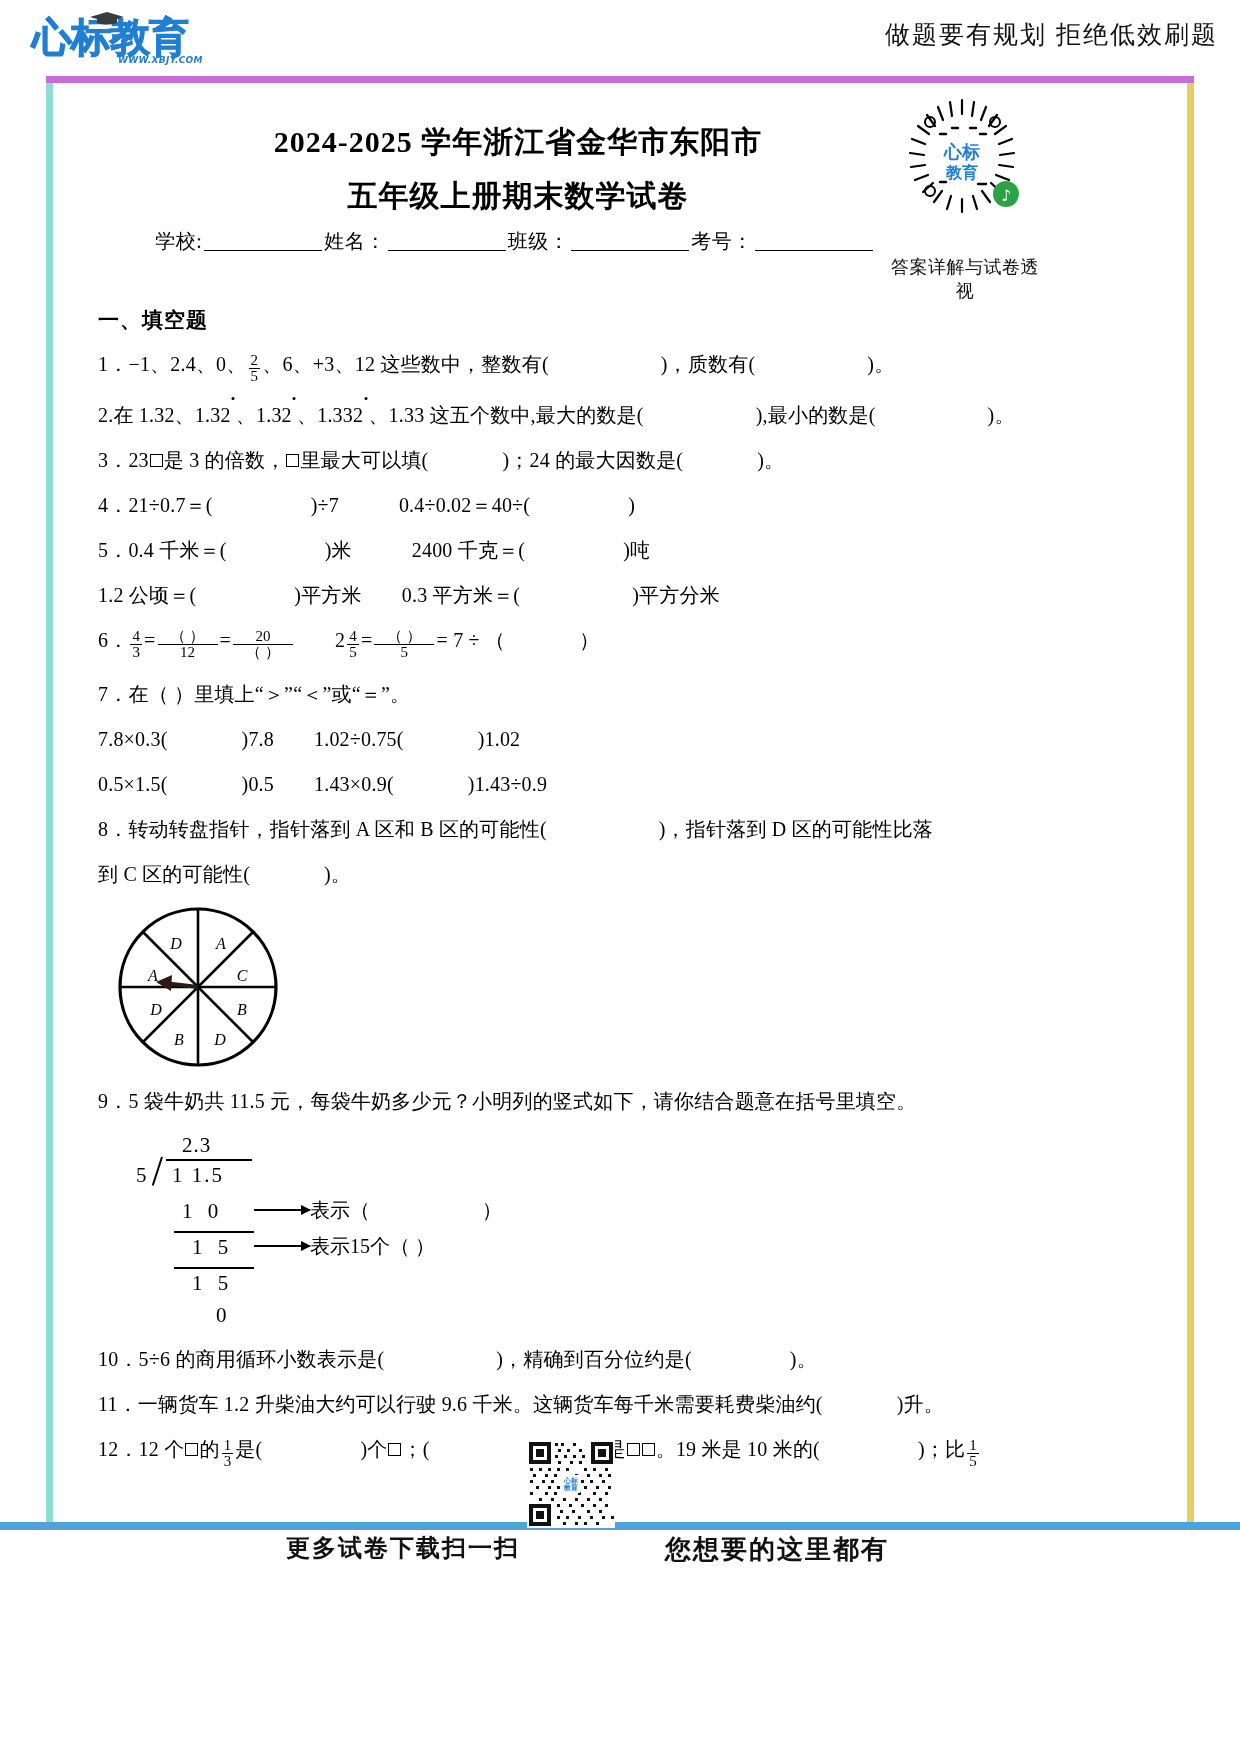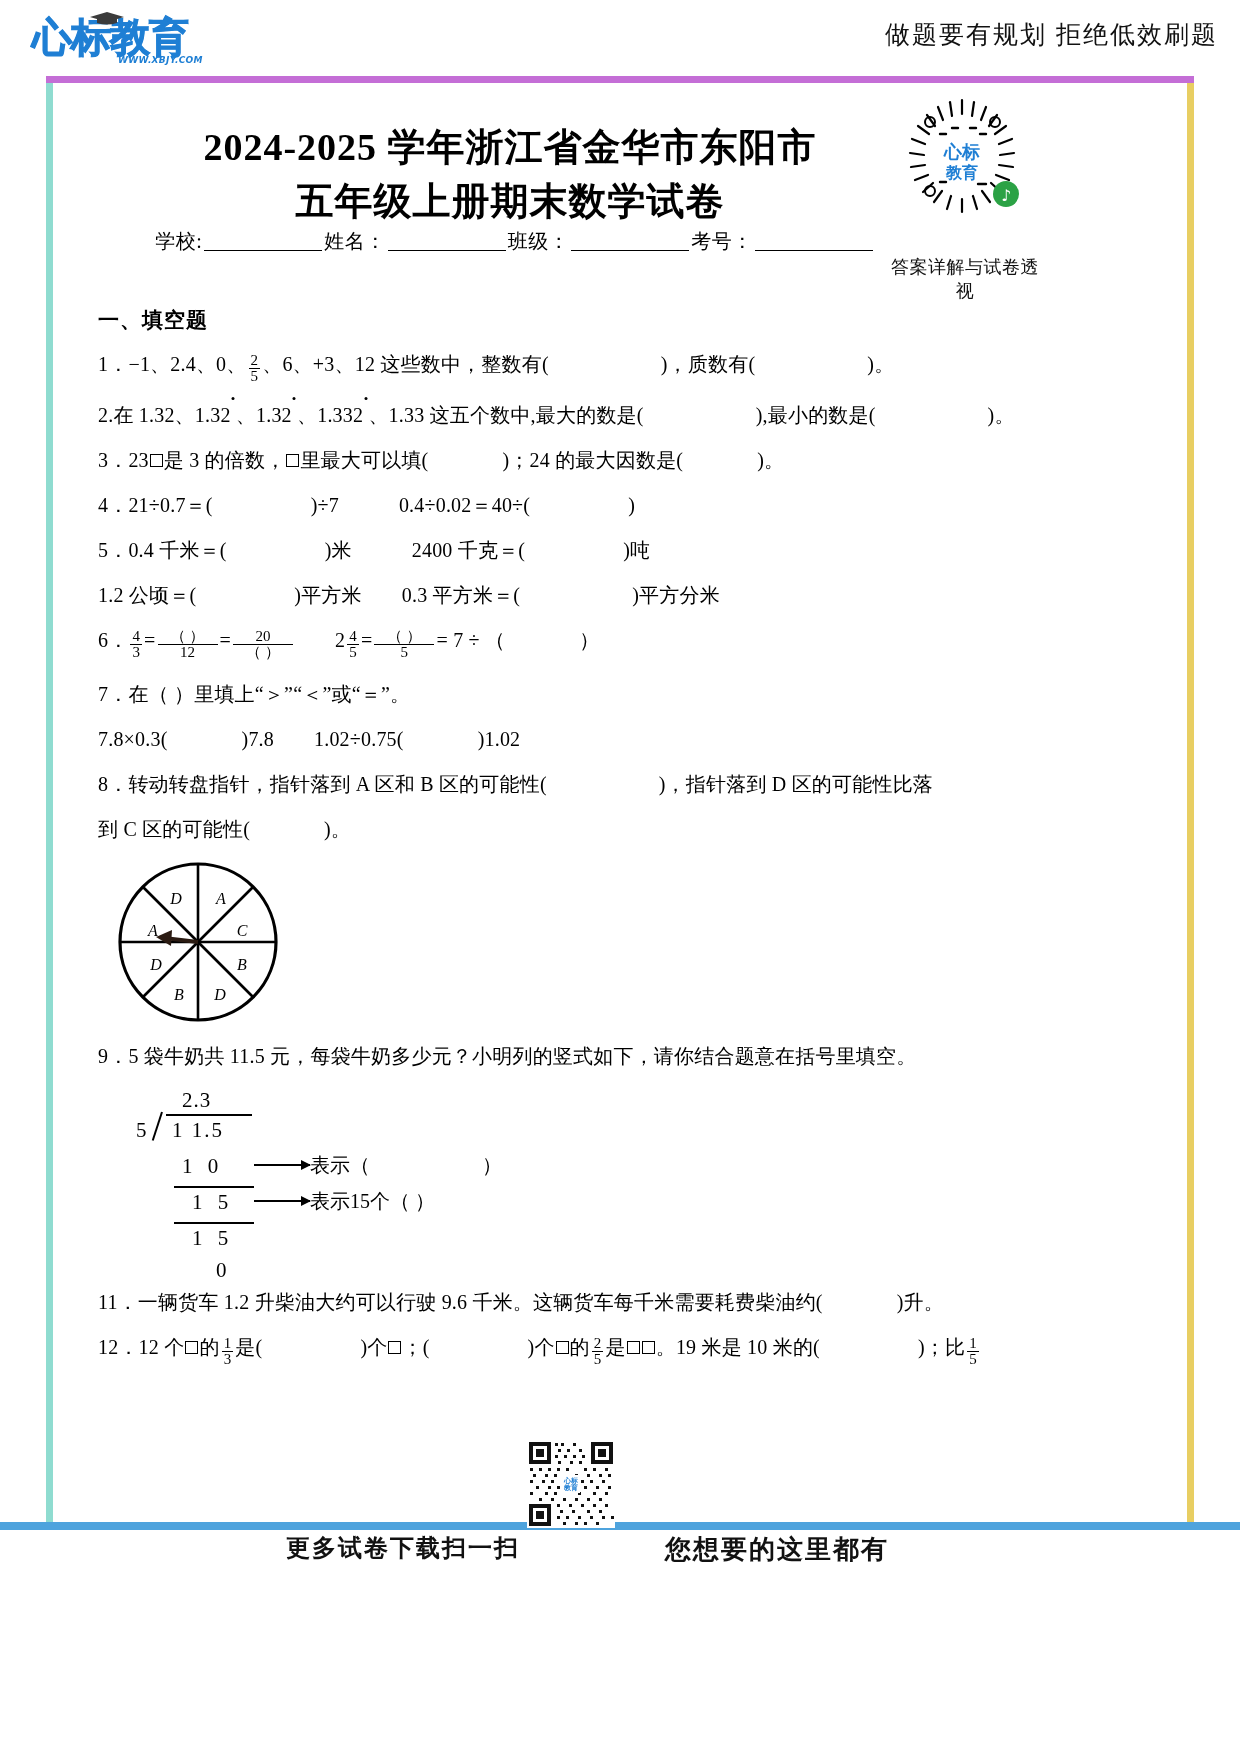--- a/index.html
+++ b/index.html
@@ -83,26 +83,26 @@
   #rule-bottom-blue {
     position: absolute;
     left: 0px; top: 1522px;
     width: 1240px; height: 8px;
     background: #4ea3dd;
   }
 
   
   #exam-title-1, #exam-title-2 {
     position: absolute;
-    left: 120px;
+    left: 128px;
     width: 780px;
     text-align: center;
     font-family: "Liberation Serif", serif;
     font-weight: bold;
-    font-size: 38px;
+    font-size: 30px;
     letter-spacing: 1px;
     color: #000;
   }
   #exam-title-1 { top: 122px; }
   #exam-title-2 { top: 176px; }
 
   #exam-fields {
     position: absolute;
     left: 120px; top: 228px;
     width: 790px;
@@ -378,20 +378,23 @@
   <div class="q" style="margin-bottom:20px;">
     <span>6．</span><span class="frac"><span class="num">4</span><span class="den">3</span></span><span>=</span><span class="frac wide"><span class="num">（    ）</span><span class="den">12</span></span><span>=</span><span class="frac wide"><span class="num">20</span><span class="den">（    ）</span></span><span class="sp-md"></span><span class="mixed">2</span><span class="frac"><span class="num">4</span><span class="den">5</span></span><span>=</span><span class="frac wide"><span class="num">（    ）</span><span class="den">5</span></span><span>= 7 ÷ （</span><span class="gap-s"></span><span>）</span>
   </div>
 
   <div class="q">
     <span>7．</span><span>在（   ）里填上“＞”“＜”或“＝”。</span>
   </div>
   <div class="q">
     <span>7.8×0.3(</span><span class="gap-s"></span><span>)7.8</span><span class="sp-md"></span><span>1.02÷0.75(</span><span class="gap-s"></span><span>)1.02</span>
   </div>
+  <div class="q">
+    <span>0.5×1.5(</span><span class="gap-s"></span><span>)0.5</span><span class="sp-md"></span><span>1.43×0.9(</span><span class="gap-s"></span><span>)1.43÷0.9</span>
+  </div>
 
   <div class="q" style="">
     <span>8．</span><span>转动转盘指针，指针落到 A 区和 B 区的可能性(</span><span class="gap-l"></span><span>)，指针落到 D 区的可能性比落</span>
   </div>
   <div class="q">
     <span>到 C 区的可能性(</span><span class="gap-s"></span><span>)。</span>
   </div>
 
   <div id="spinner-wrap">
     <svg viewBox="0 0 164 164" width="164" height="164">
@@ -437,20 +440,23 @@
     <span class="dv-row4">0</span>
 
     <span class="dv-arrow1">
       <span class="arrow-line"></span><span class="dv-note">表示（</span><span class="gap-l"></span><span class="dv-note">）</span>
     </span>
     <span class="dv-arrow2">
       <span class="arrow-line"></span><span class="dv-note">表示15个（   ）</span>
     </span>
   </div>
 
+  <div class="q" style="margin-top:22px;">
+    <span>10．</span><span>5÷6 的商用循环小数表示是(</span><span class="gap-l"></span><span>)，精确到百分位约是(</span><span class="gap-m"></span><span>)。</span>
+  </div>
 
   <div class="q">
     <span>11．</span><span>一辆货车 1.2 升柴油大约可以行驶 9.6 千米。这辆货车每千米需要耗费柴油约(</span><span class="gap-s"></span><span>)升。</span>
   </div>
 
   <div class="q">
     <span>12．</span><span>12 个</span><span class="sq"></span><span>的</span><span class="frac"><span class="num">1</span><span class="den">3</span></span><span>是(</span><span class="gap-m"></span><span>)个</span><span class="sq"></span><span>；(</span><span class="gap-m"></span><span>)个</span><span class="sq"></span><span>的</span><span class="frac"><span class="num">2</span><span class="den">5</span></span><span>是</span><span class="sq"></span><span class="sq"></span><span>。19 米是 10 米的(</span><span class="gap-m"></span><span>)；比</span><span class="frac"><span class="num">1</span><span class="den">5</span></span>
   </div>
 
 </div>

